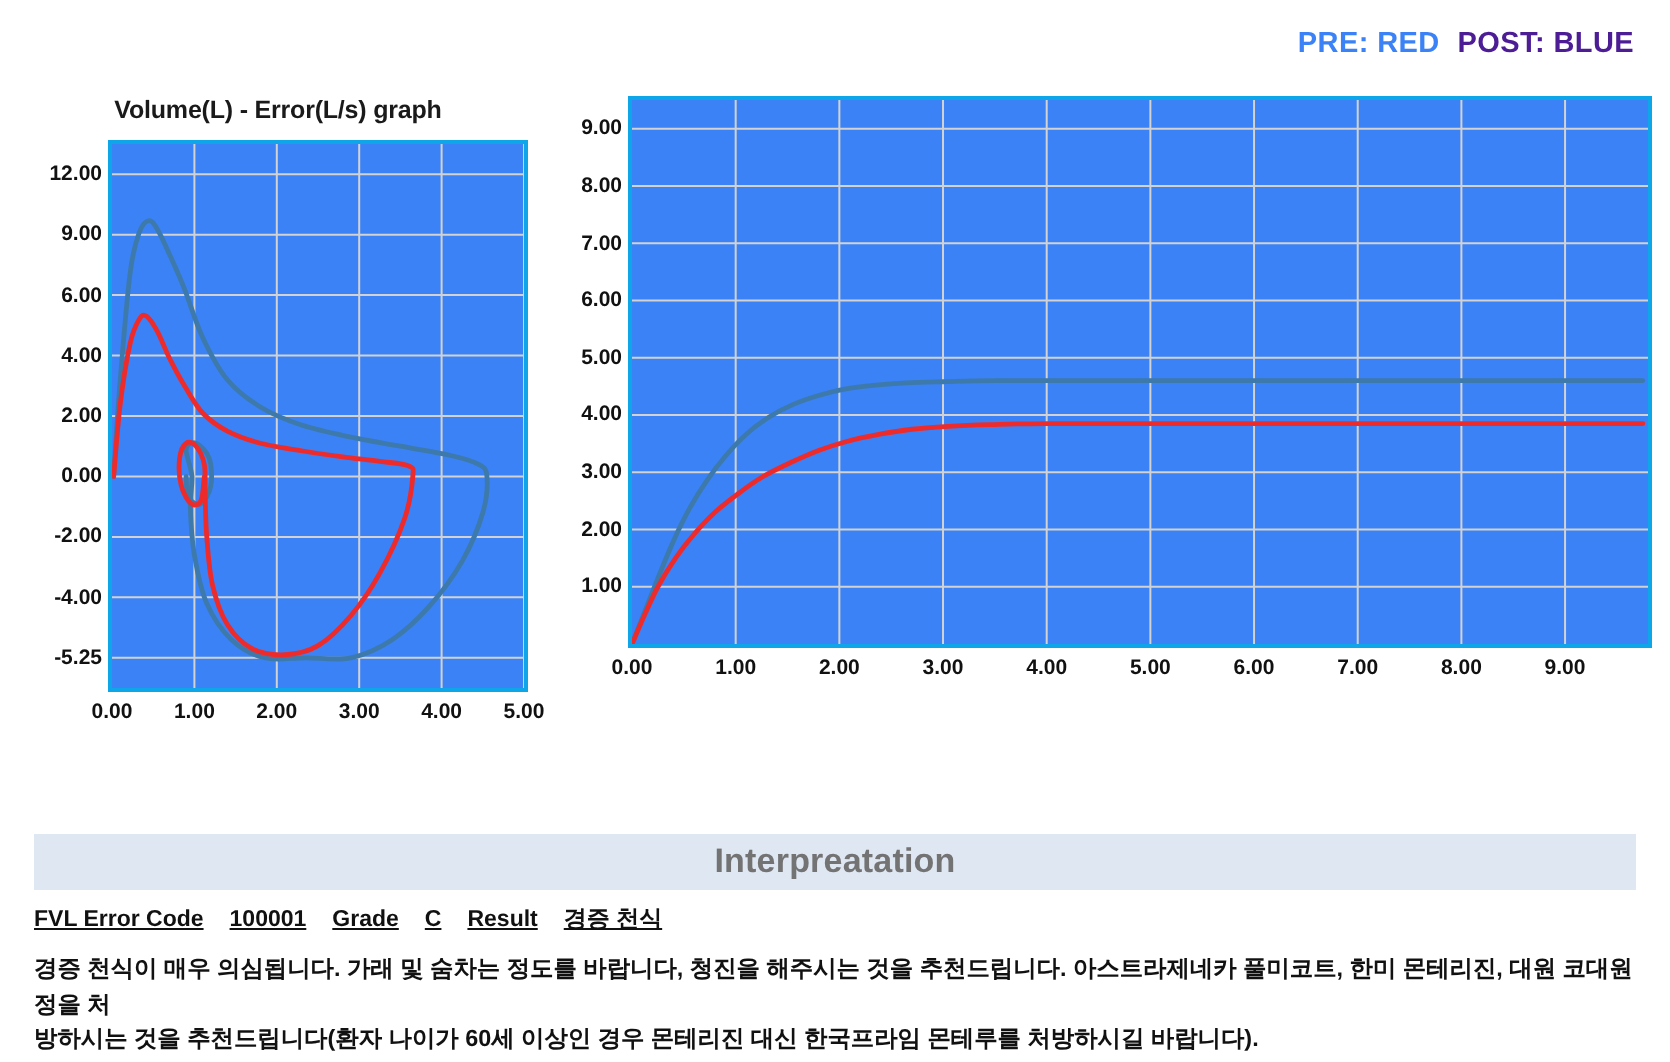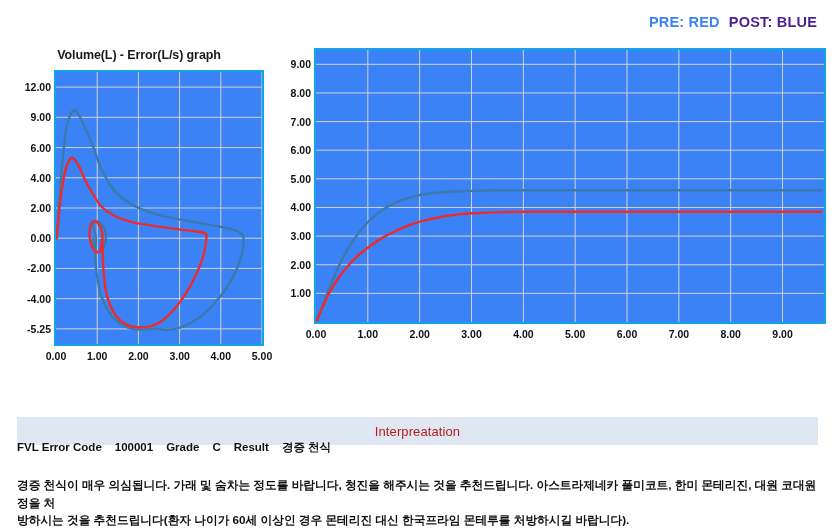--- a/index.html
+++ b/index.html
@@ -85,34 +85,35 @@
     left: 17px;
     top: 417px;
     width: 801px;
     height: 28px;
     background: #DFE7F3;
     display: flex;
     align-items: center;
     justify-content: center;
   }
   #interp-bar .t {
-    font-size: 13px;
-    font-weight: normal;
-    color: #b91c1c;
+    font-size: 17px;
+    font-weight: bold;
+    color: #737373;
     letter-spacing: 0.1px;
   }
 
   #interp-code {
     position: absolute;
     left: 17px;
-    top: 440px;
+    top: 452px;
     font-size: 11.5px;
     font-weight: bold;
     color: #111;
     white-space: nowrap;
+    text-decoration: underline;
   }
   #interp-code span { margin-right: 13px; }
   #interp-code span:last-child { margin-right: 0; }
 
   #interp-body {
     position: absolute;
     left: 17px;
     top: 476px;
     width: 805px;
     font-size: 11.7px;

